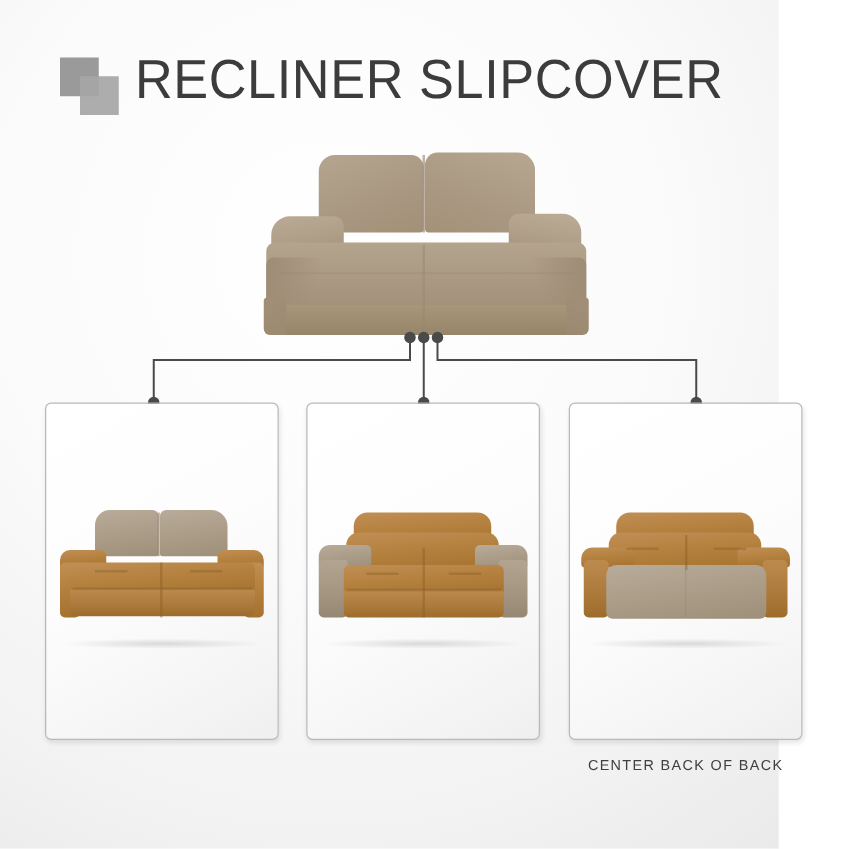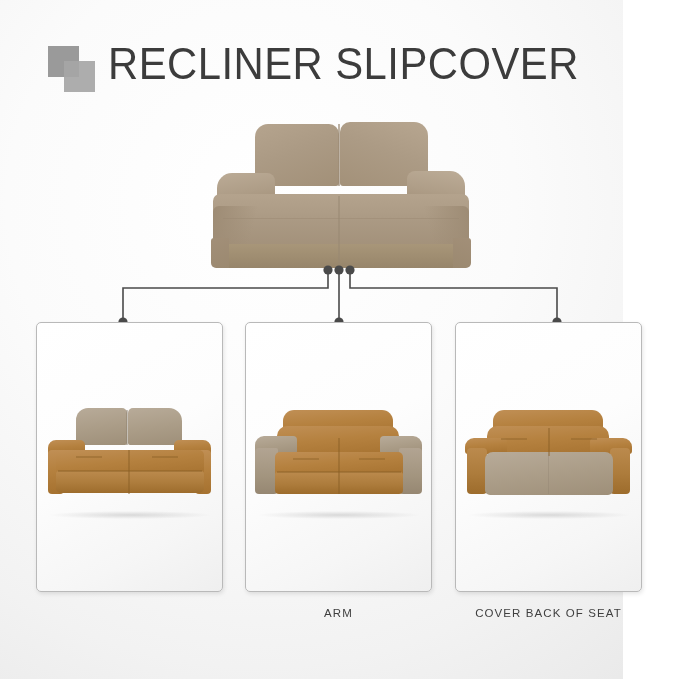--- a/index.html
+++ b/index.html
@@ -215,33 +215,32 @@
       <div class="m cover2 mac-r"></div>
       <div class="m lthr mseat"></div>
       <div class="m lthr2 mbase"></div>
       <div class="m seam mvs"></div>
       <div class="m seam mhs"></div>
       <div class="tuft" style="left:38px;top:50px;"></div>
       <div class="tuft" style="left:104px;top:50px;"></div>
       <div class="shadow-floor"></div>
     </div>
   </div>
-  <div class="panel-caption c2">ARM</div>
 
   <div class="panel p3">
     <div class="mini">
       <div class="m lthr mb"></div>
       <div class="m lthr mb2"></div>
       <div class="m lthr ma-l"></div>
       <div class="m lthr ma-r"></div>
       <div class="m lthr2 mside-l"></div>
       <div class="m lthr2 mside-r"></div>
       <div class="m cover mcov"></div>
       <div class="m seam mvs"></div>
       <div class="m mcs"></div>
       <div class="tuft" style="left:36px;top:30px;"></div>
       <div class="tuft" style="left:106px;top:30px;"></div>
       <div class="shadow-floor"></div>
     </div>
   </div>
-  <div class="panel-caption c3">COVER BACK OF SEAT</div>
+  <div class="panel-caption c3">CENTER BACK OF BACK</div>
 
 </div>
 
 </body></html>

